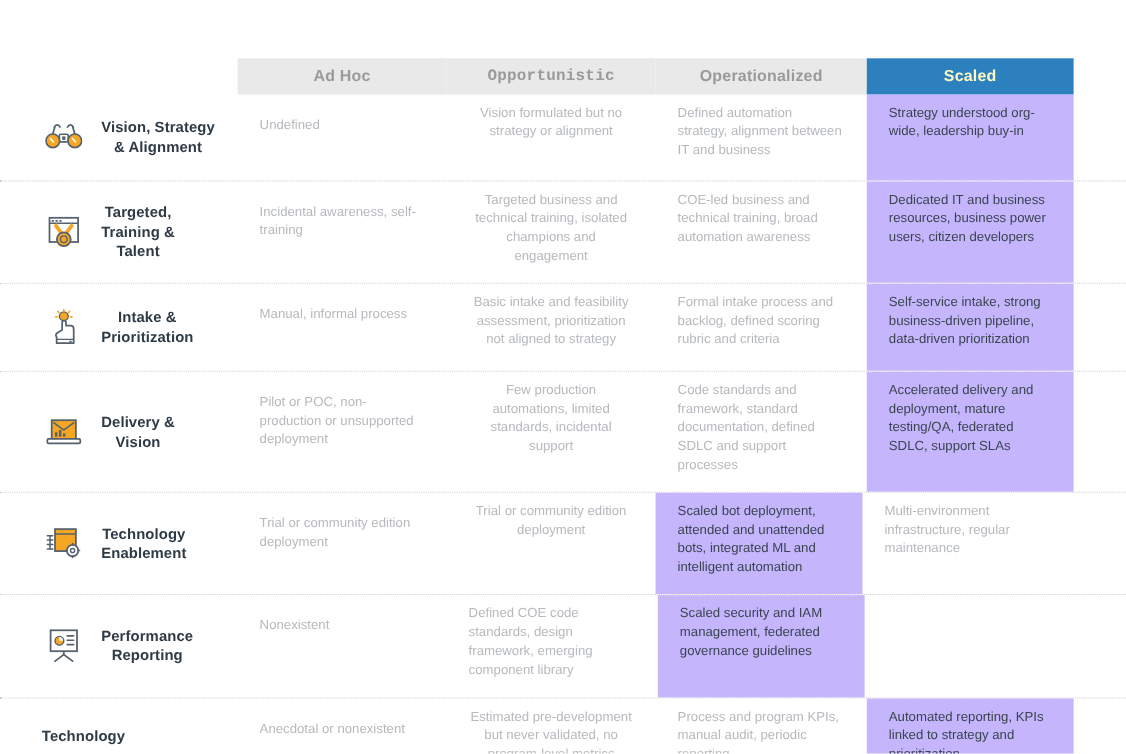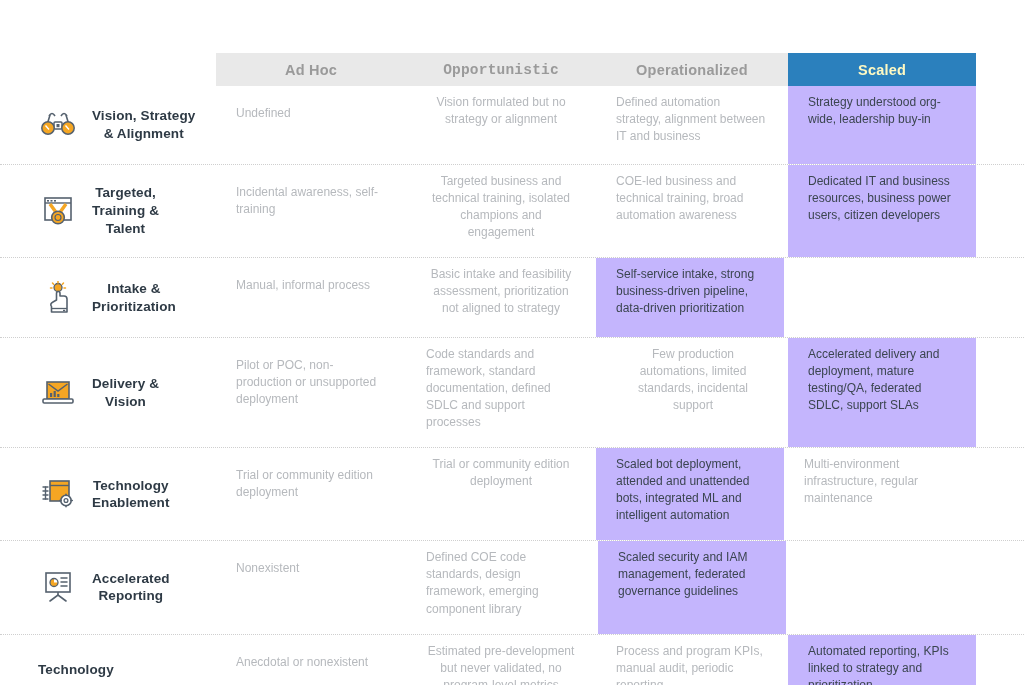--- a/index.html
+++ b/index.html
@@ -187,20 +187,21 @@
             <rect x="20" y="28.8" width="2.2" height="1.4" fill="#55616e"></rect>
           </svg>
         </span>
         <span class="cat-label">
           <span>Intake &amp;</span><br>
           <span>Prioritization</span>
         </span>
       </div>
       <div class="cell c-adhoc">Manual, informal process</div>
       <div class="cell c-opp">Basic intake and feasibility assessment, prioritization not aligned to strategy</div>
+      <div class="cell c-oper">Formal intake process and backlog, defined scoring rubric and criteria</div>
       <div class="cell c-scaled">Self-service intake, strong business-driven pipeline, data-driven prioritization</div>
     </div>
 
     <div class="row" style="min-height:83px">
       <div class="cat-cell">
         <span class="cat-icon">
           <svg width="34" height="30" viewBox="0 0 34 30">
             <rect x="6" y="4" width="22" height="17" fill="#f5a623" stroke="#55616e" stroke-width="1.6"></rect>
             <path d="M7.5 6 L17 13 L26.5 6" fill="none" stroke="#55616e" stroke-width="1.5"></path>
             <rect x="9" y="15" width="2.2" height="4" fill="#55616e"></rect>
@@ -208,22 +209,22 @@
             <rect x="16.2" y="16" width="2.2" height="3" fill="#55616e"></rect>
             <rect x="2" y="21" width="30" height="4" rx="1.2" fill="#ffffff" stroke="#55616e" stroke-width="1.6"></rect>
           </svg>
         </span>
         <span class="cat-label">
           <span>Delivery &amp;</span><br>
           <span>Vision</span>
         </span>
       </div>
       <div class="cell c-adhoc">Pilot or POC, non-production or unsupported deployment</div>
+      <div class="cell c-opp">Few production automations, limited standards, incidental support</div>
       <div class="cell c-oper">Code standards and framework, standard documentation, defined SDLC and support processes</div>
-      <div class="cell c-opp">Few production automations, limited standards, incidental support</div>
       <div class="cell c-scaled">Accelerated delivery and deployment, mature testing/QA, federated SDLC, support SLAs</div>
     </div>
 
     <div class="row" style="min-height:77px">
       <div class="cat-cell">
         <span class="cat-icon">
           <svg width="34" height="32" viewBox="0 0 34 32">
             <g stroke="#55616e" stroke-width="1.4" stroke-linecap="round">
               <line x1="2" y1="9" x2="7" y2="9"></line>
               <line x1="2" y1="13" x2="7" y2="13"></line>
@@ -264,21 +265,21 @@
             <g stroke="#55616e" stroke-width="1.5" stroke-linecap="round">
               <line x1="19" y1="7" x2="25" y2="7"></line>
               <line x1="19" y1="11" x2="25" y2="11"></line>
               <line x1="19" y1="15" x2="25" y2="15"></line>
             </g>
             <line x1="16" y1="21" x2="16" y2="25" stroke="#55616e" stroke-width="1.6"></line>
             <path d="M8 30 L16 24 L24 30" fill="none" stroke="#55616e" stroke-width="1.6" stroke-linecap="round"></path>
           </svg>
         </span>
         <span class="cat-label">
-          <span>Accelerated</span><br>
+          <span>Performance</span><br>
           <span>Reporting</span>
         </span>
       </div>
       <div class="cell c-adhoc">Nonexistent</div>
       <div class="cell c-oper">Defined COE code standards, design framework, emerging component library</div>
       <div class="cell c-scaled">Scaled security and IAM management, federated governance guidelines</div>
     </div>
 
     <div class="row" style="min-height:88px">
       <div class="cat-cell">

